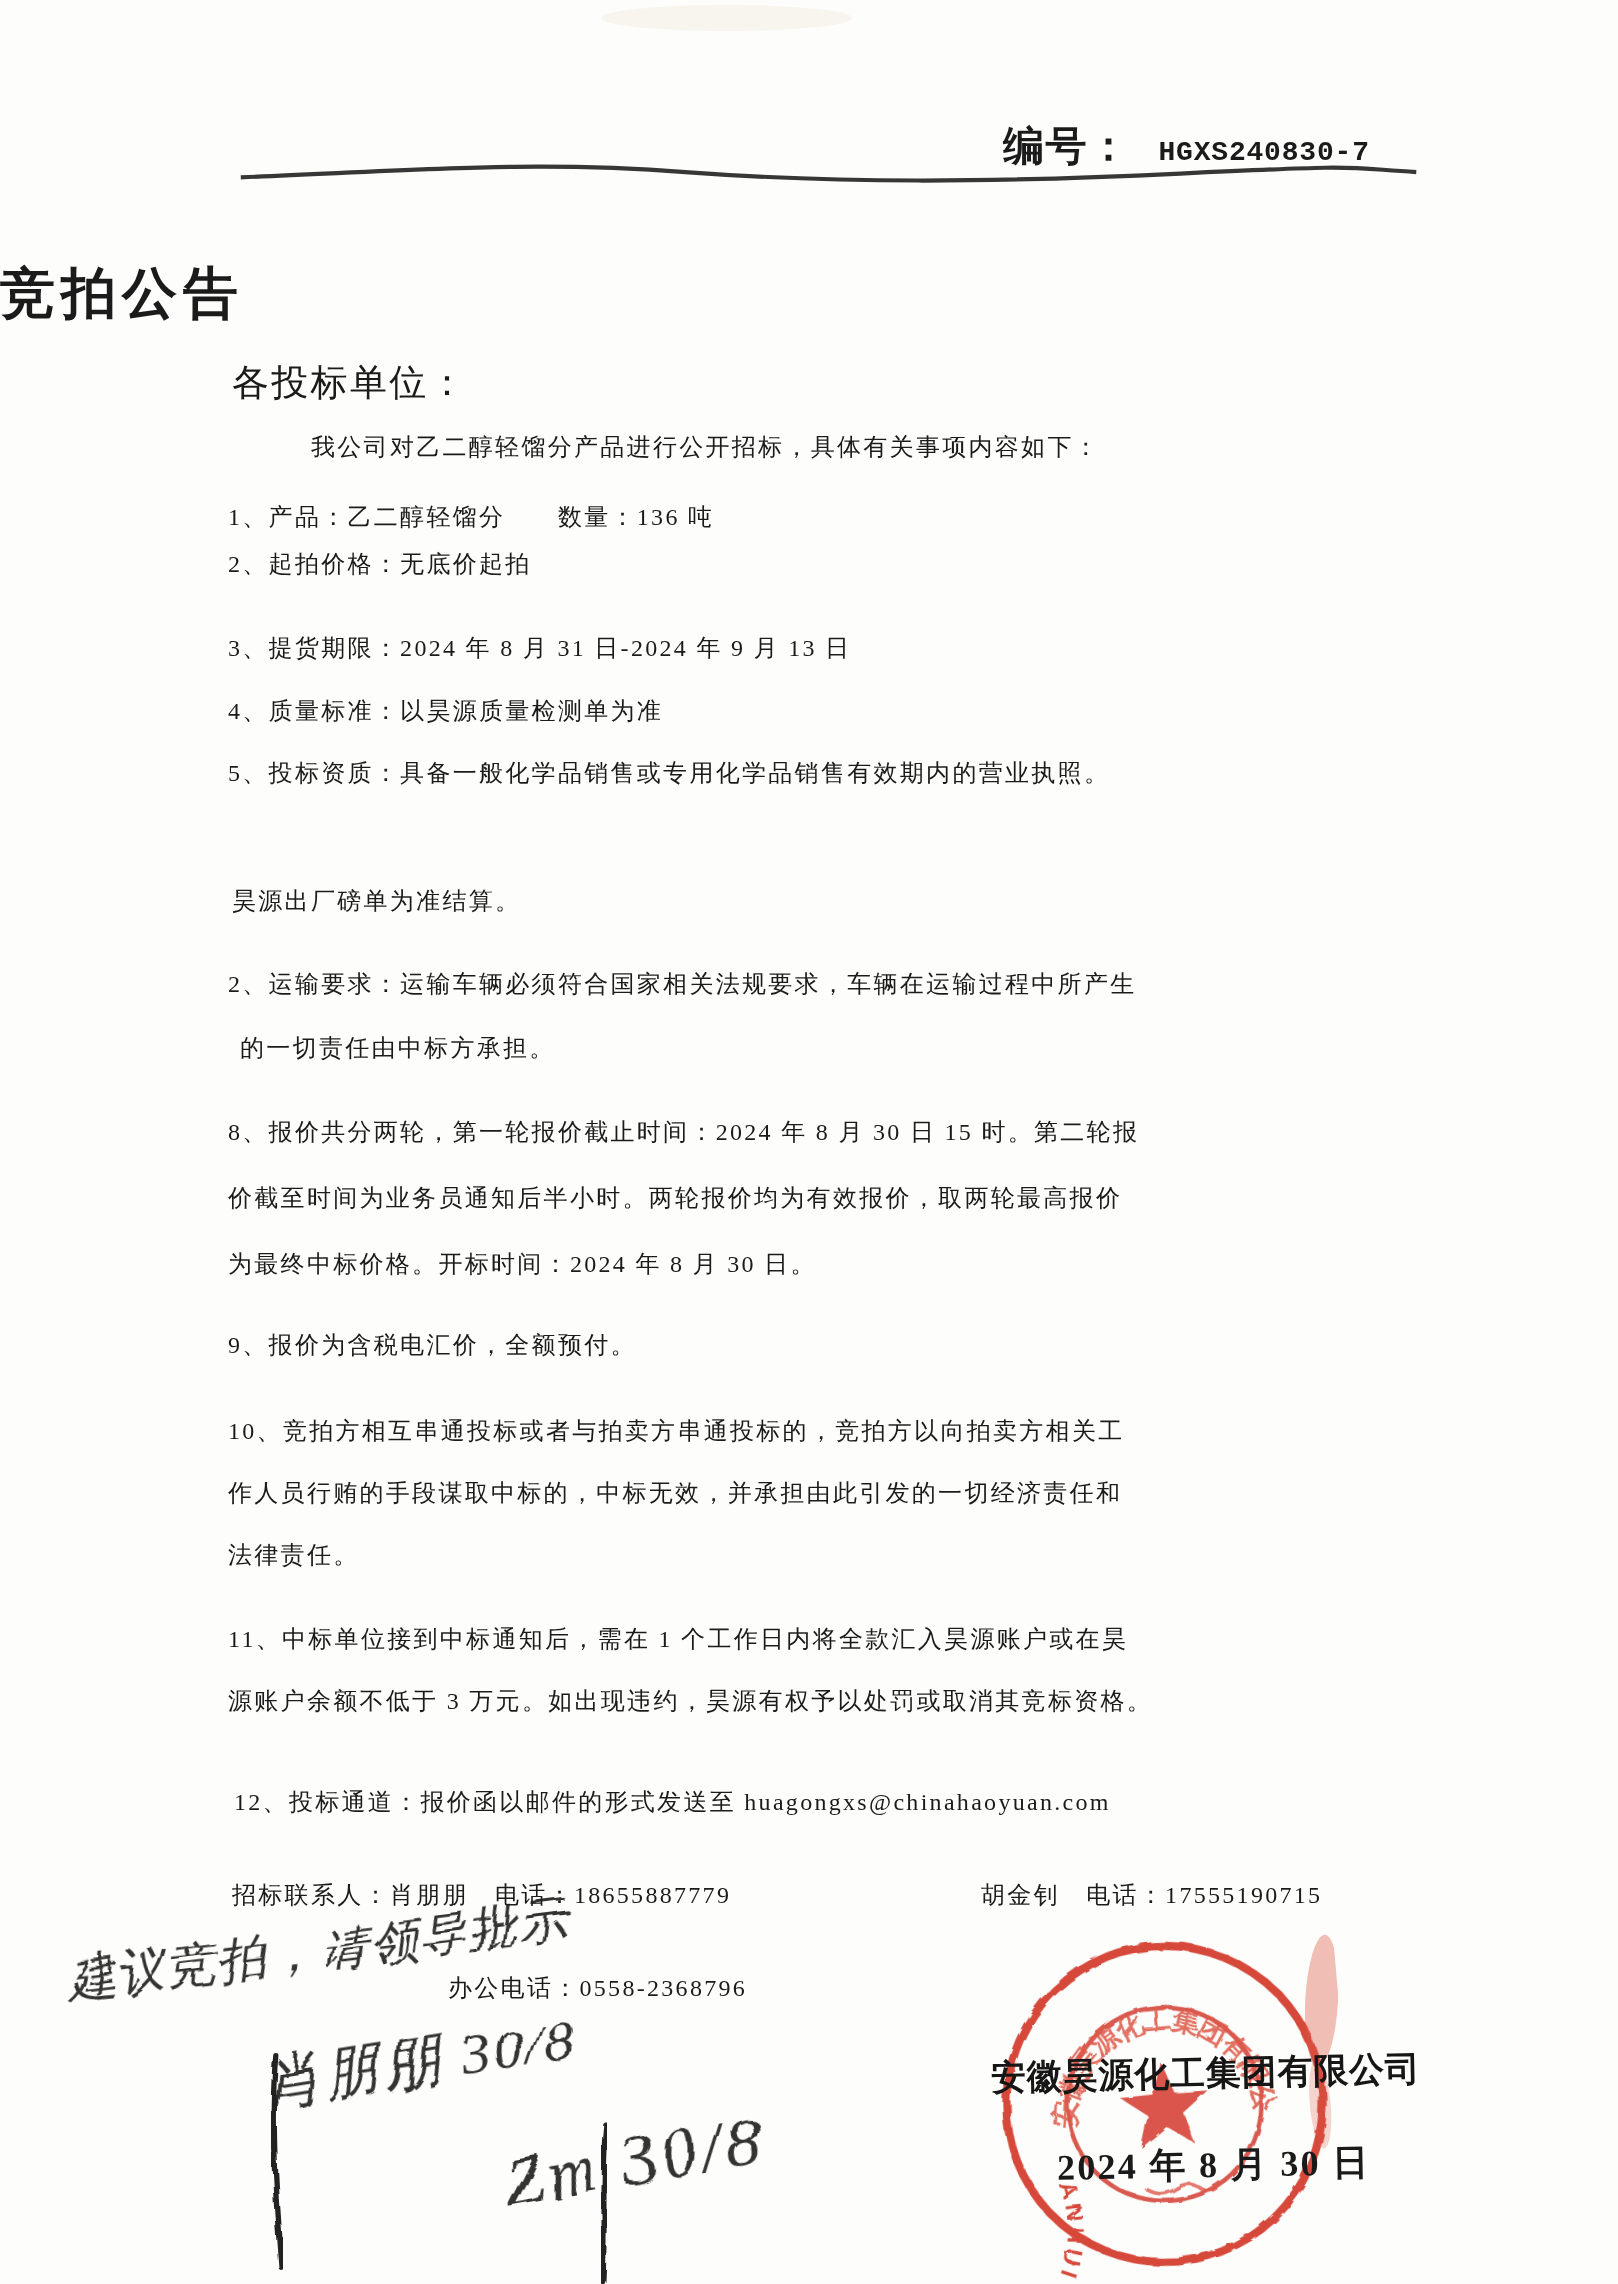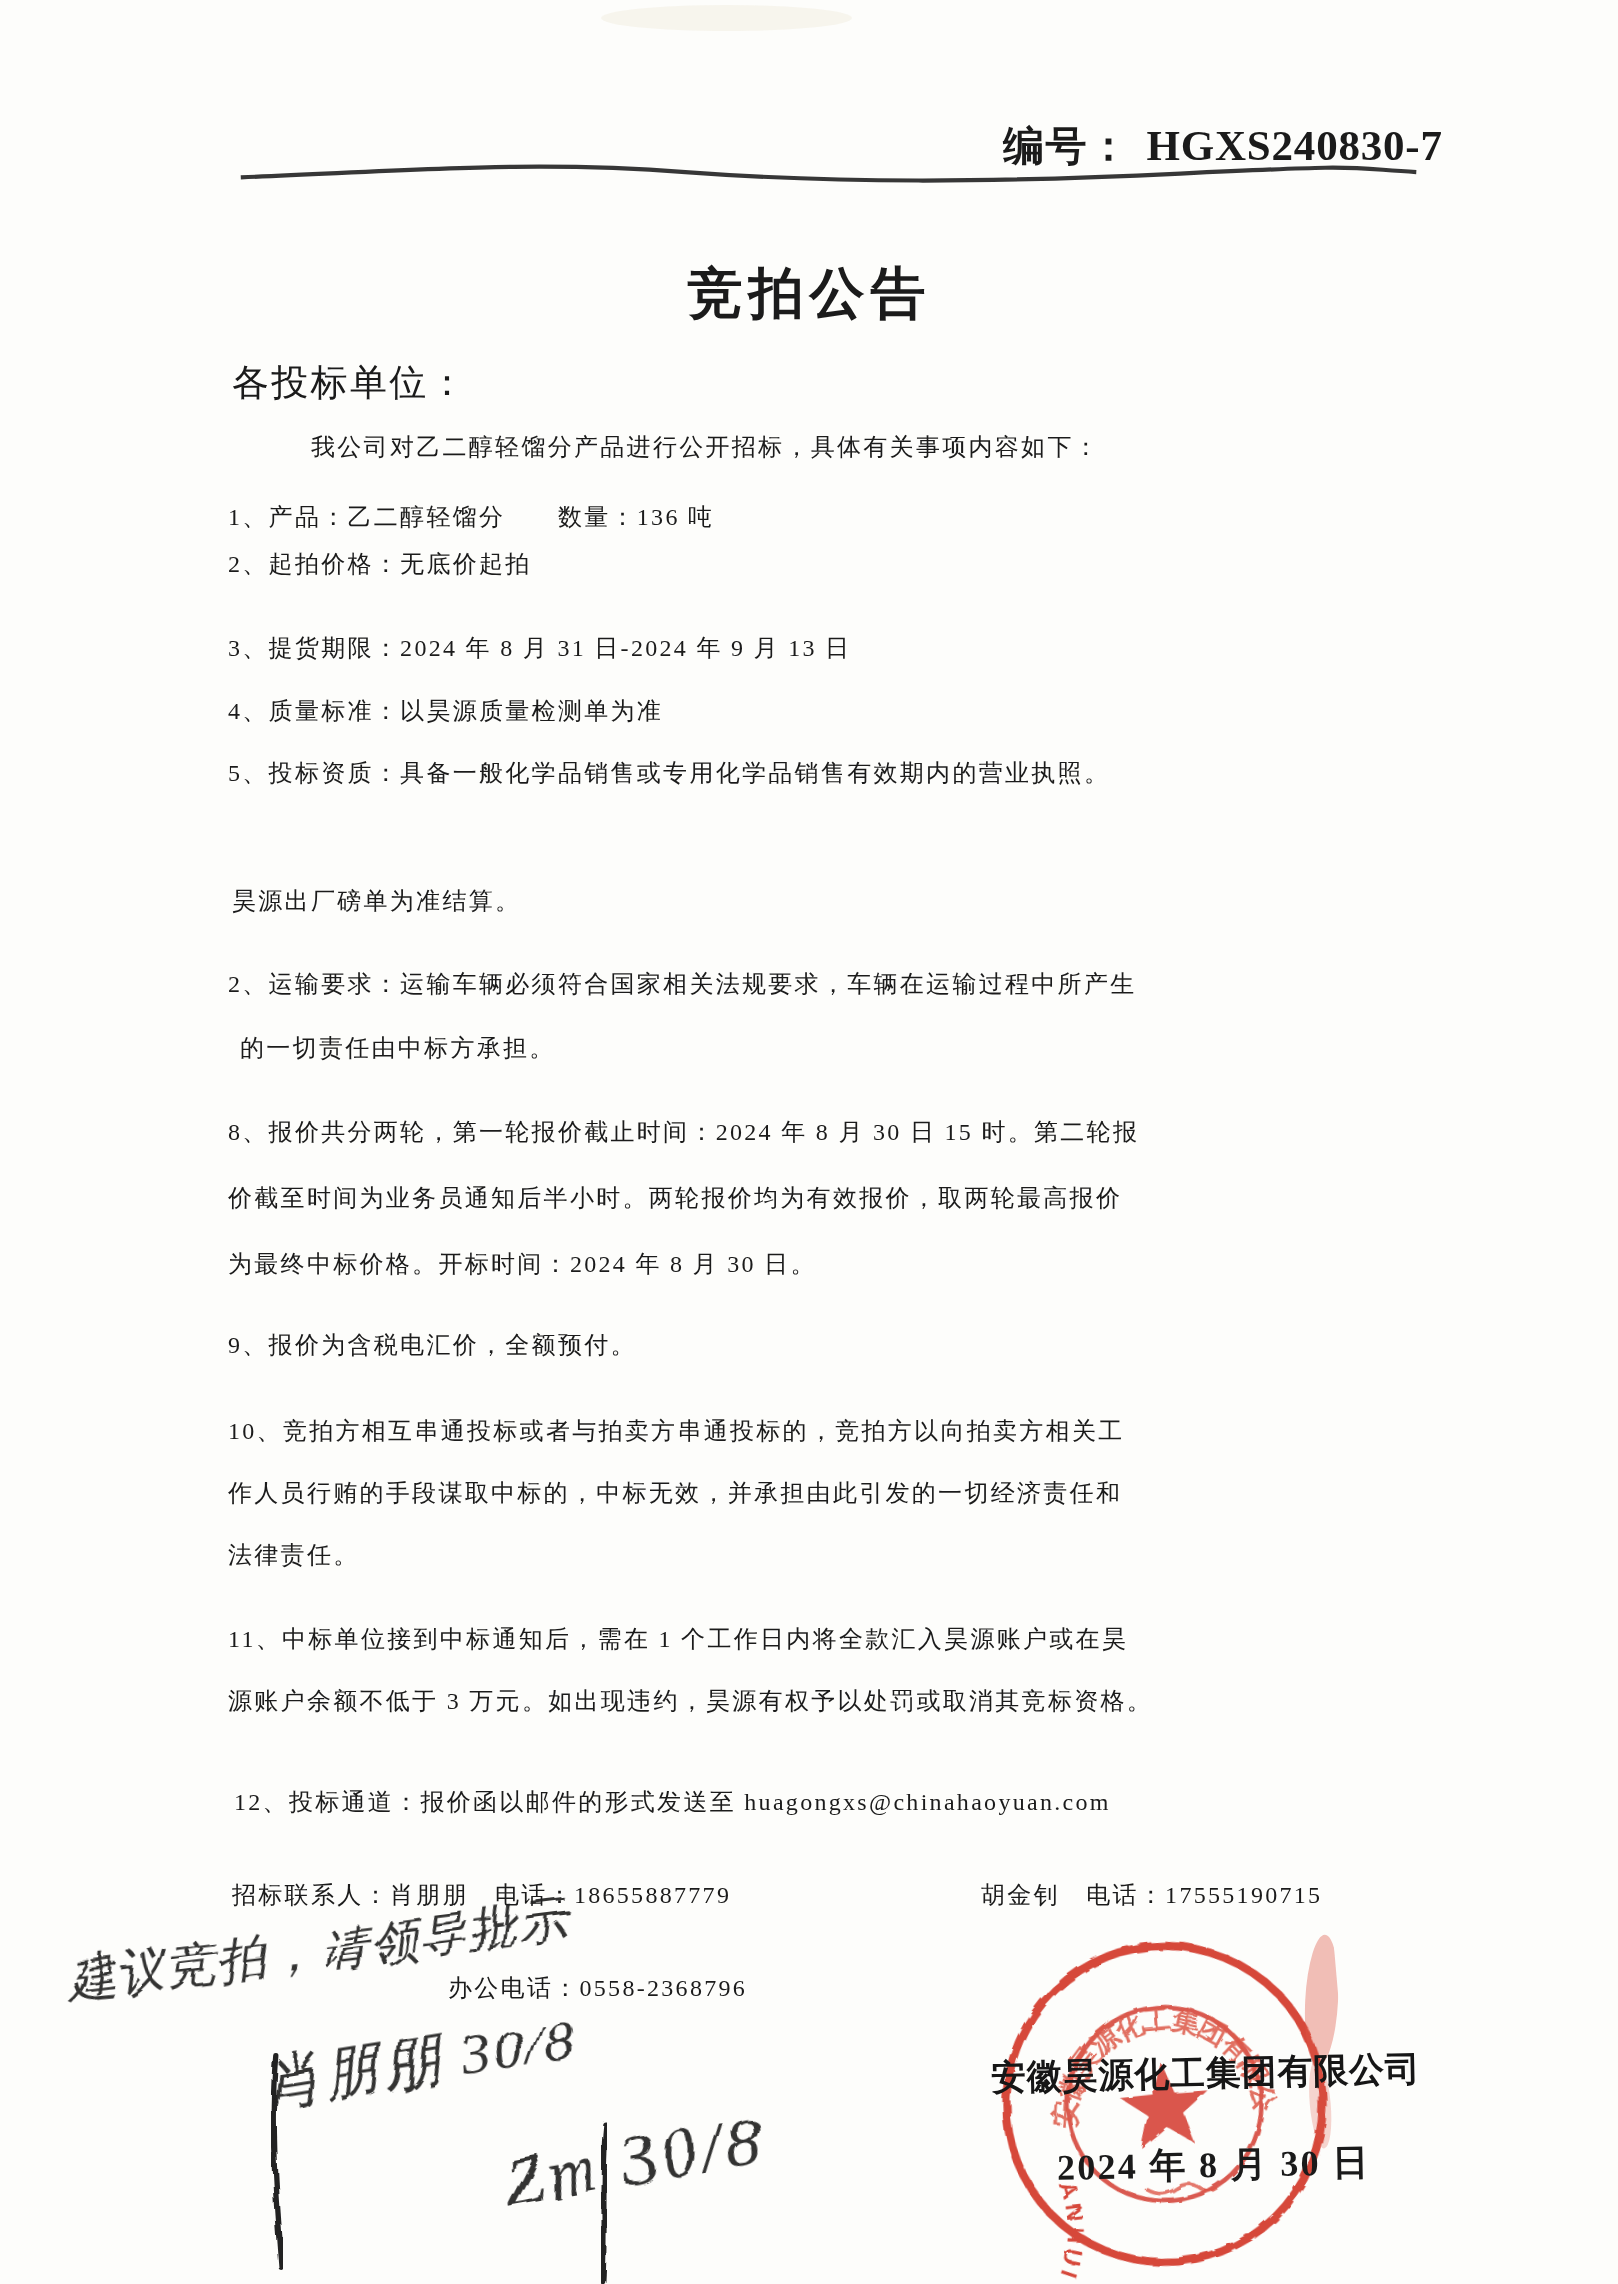--- a/index.html
+++ b/index.html
@@ -6,22 +6,22 @@
   .page{
     position:relative;
     width:1619px;height:2284px;
     background:#fdfdfb;
     overflow:hidden;
     font-family:"Liberation Serif","DejaVu Serif",serif;
     color:#1b1b1b;
   }
   .abs{position:absolute;white-space:nowrap;}
   .ref{top:119px;left:1003px;font-size:41px;font-weight:bold;letter-spacing:1.5px;}
-  .ref .code{font-family:Liberation Serif, serif;font-size:43px;letter-spacing:0.8px;margin-left:16px;}
-  .title{top:257px;left:0;right:0;text-align:center;font-size:55px;font-weight:bold;letter-spacing:6px;margin:0;}
+  .ref .code{font-family:Liberation Mono, monospace;font-size:28px;letter-spacing:0.8px;margin-left:28px;}
+  .title{top:257px;left:0;right:0;text-align:left;font-size:55px;font-weight:bold;letter-spacing:6px;margin:0;}
   .bodyline{font-size:24px;letter-spacing:2.3px;}
   .salutation{top:358px;left:232px;font-size:37px;letter-spacing:2.3px;}
   .intro{top:431px;left:311px;}
   .contacts{top:1879px;left:232px;}
   .contacts2{top:1879px;left:981px;}
   .office{top:1972px;left:448px;}
   .ink-layer{position:absolute;left:0;top:0;pointer-events:none;}
   .handwriting{
     color:#242424;
     font-style:italic;

